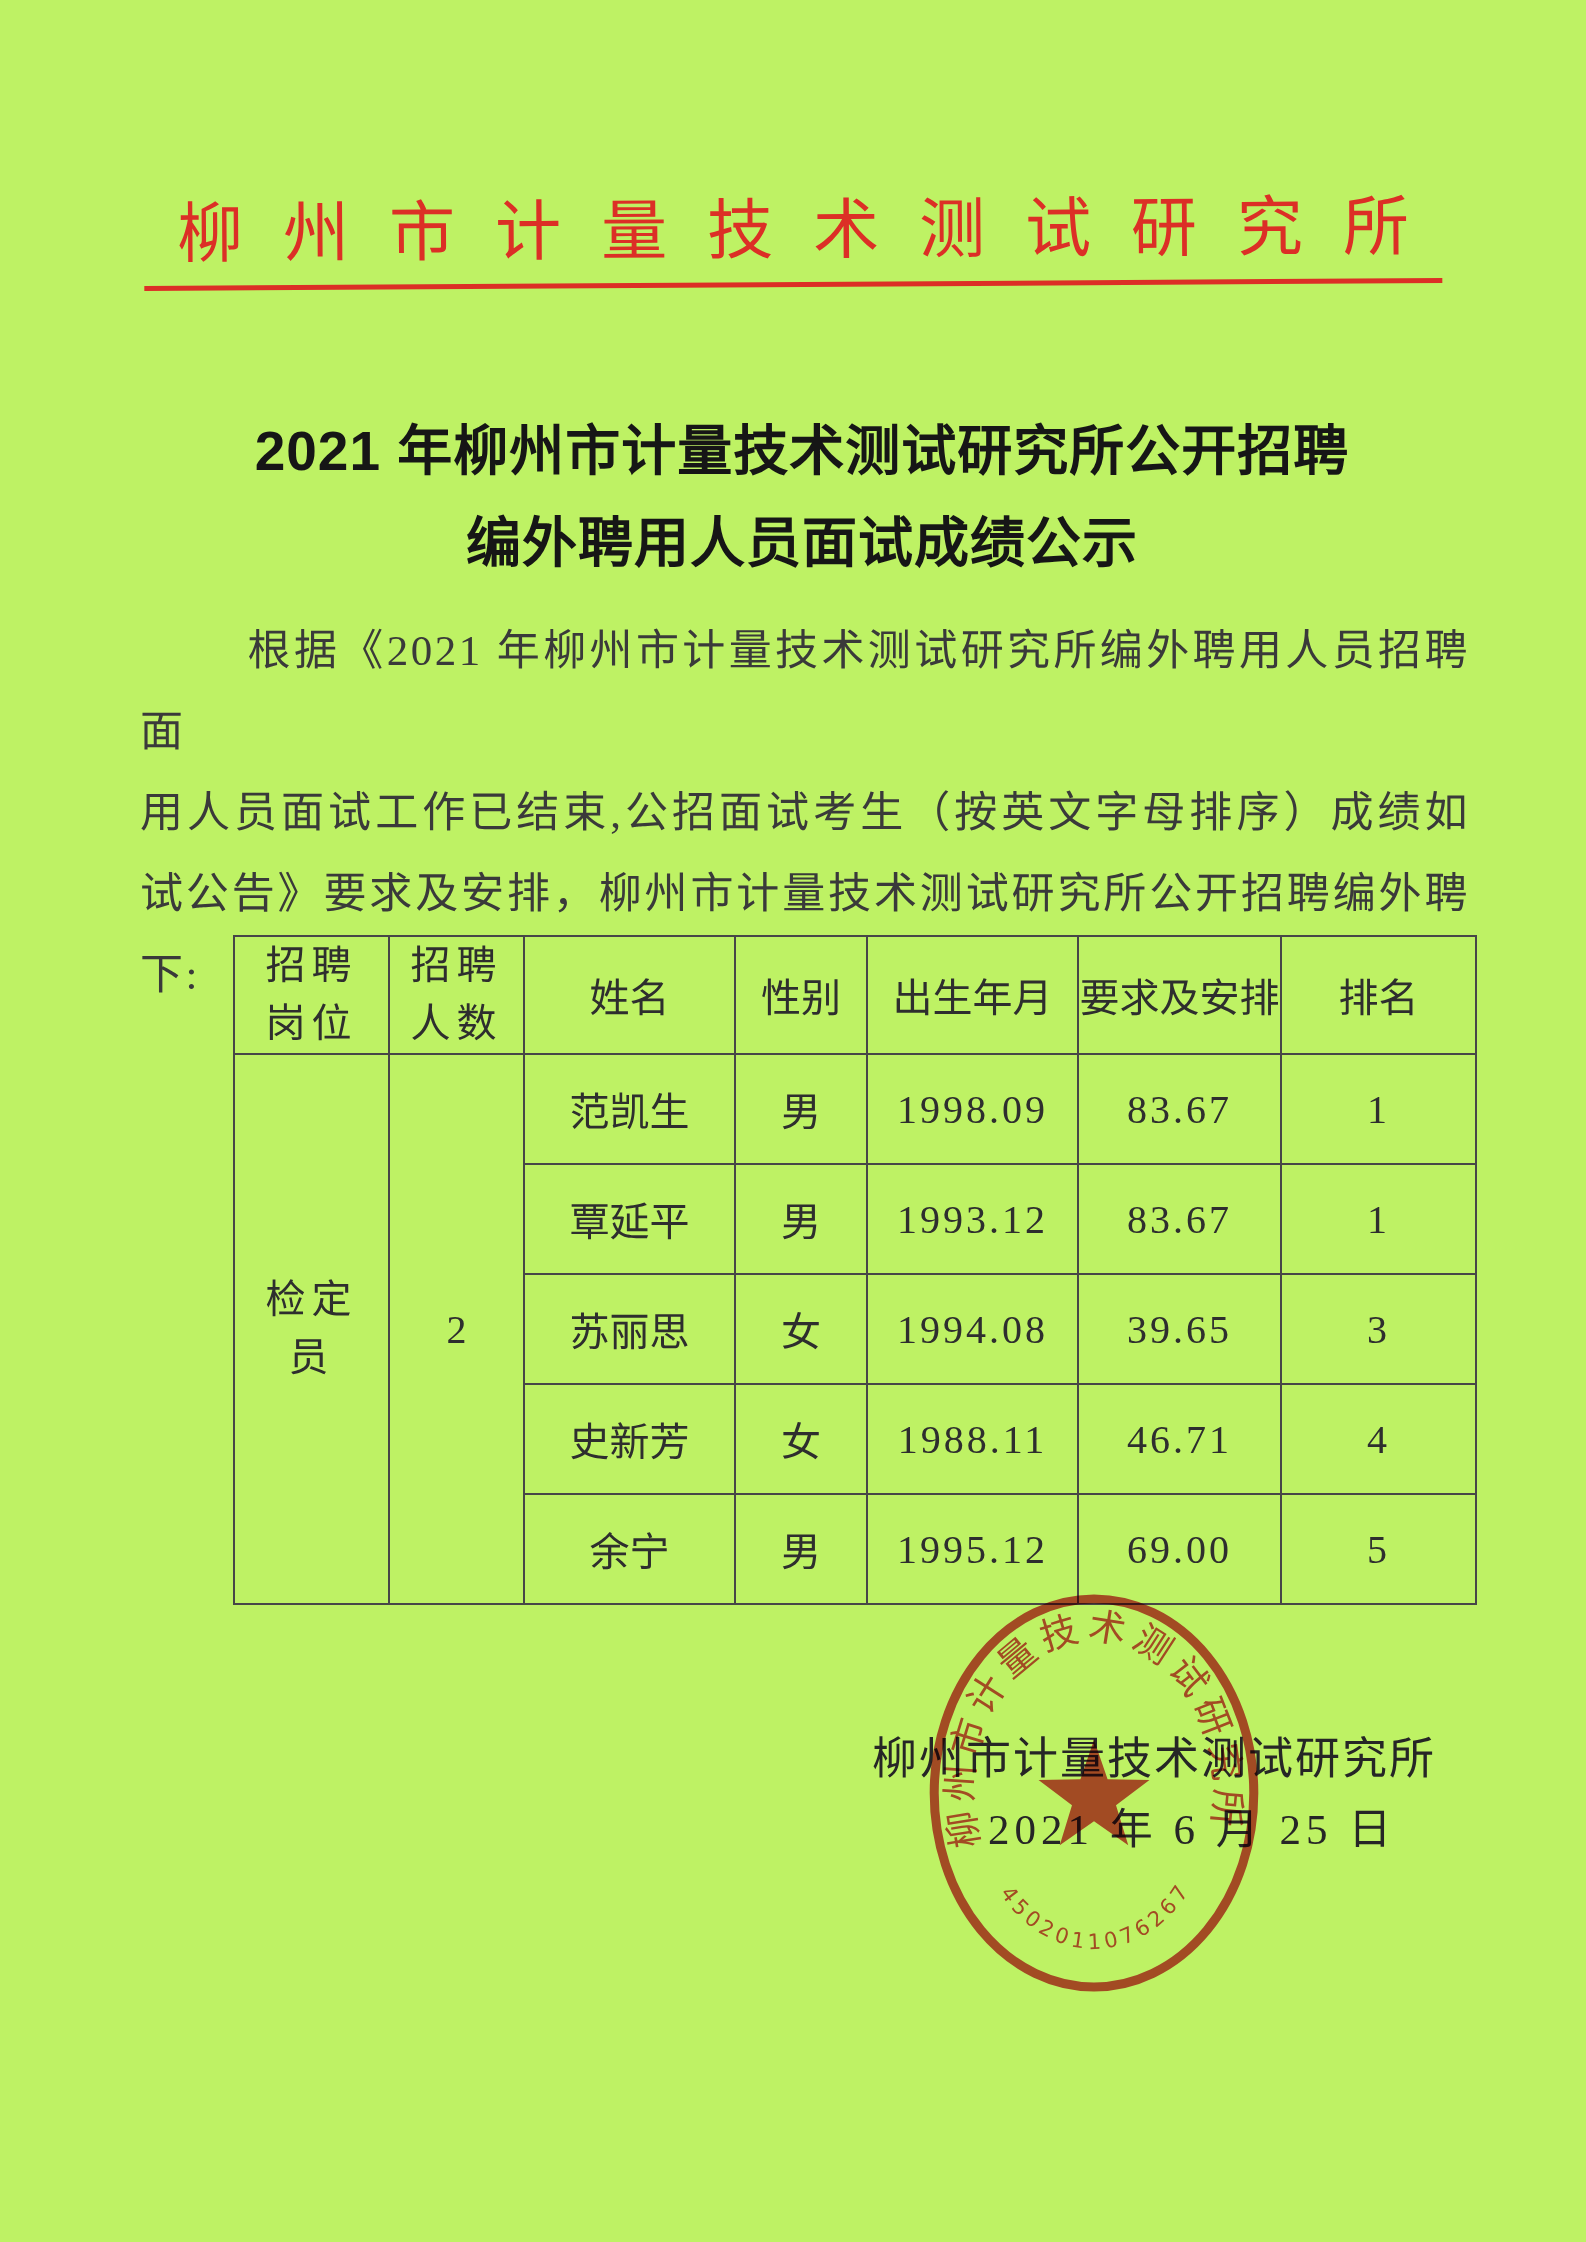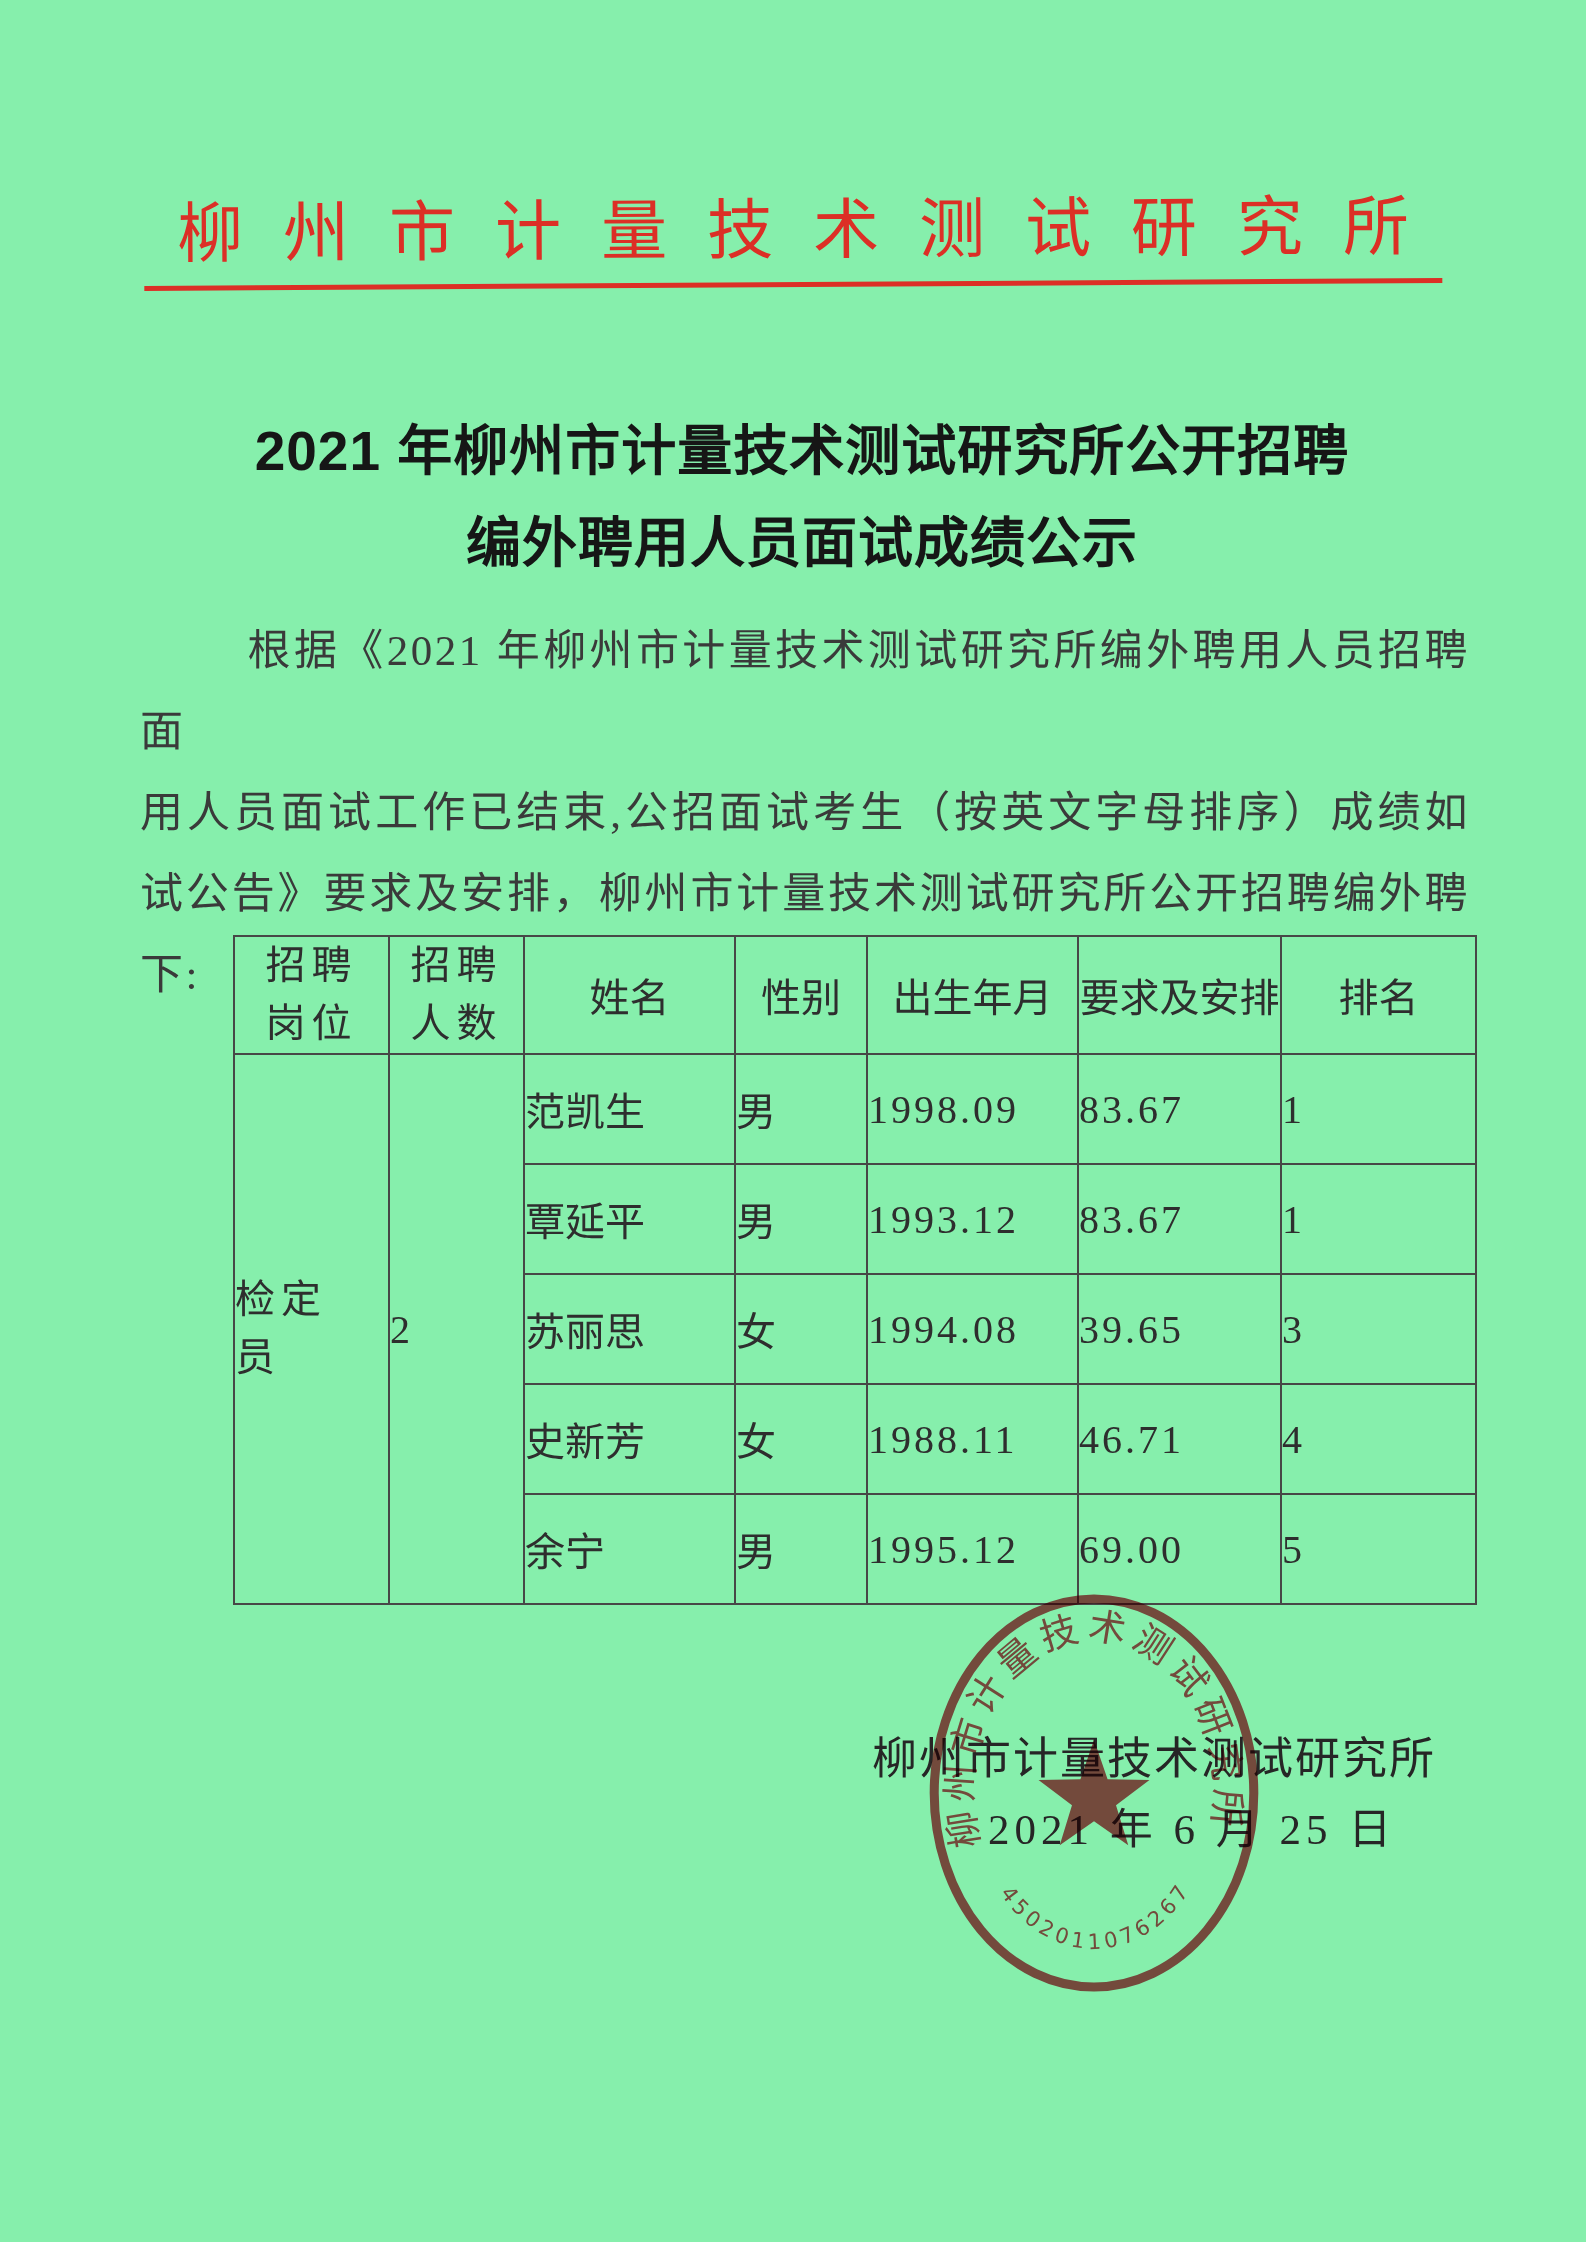--- a/index.html
+++ b/index.html
@@ -6,21 +6,21 @@
     --letterhead-red:#dc2f26;
     --stamp-red:#d8414b;
     --text-black:#2b2b2b;
   }
   *{margin:0;padding:0;box-sizing:border-box;}
   html,body{background:#e8e8e8;}
   .page{
     position:relative;
     width:1586px;height:2242px;
     margin:0 auto;
-    background:#86efac;
+    background:#bef264;
     overflow:hidden;
     font-family:"Liberation Serif","DejaVu Serif",serif;
     color:var(--text-black);
   }
 
   
   .letterhead{
     position:absolute;top:176px;left:0;width:100%;
     text-align:center;
     transform:rotate(-0.35deg);
@@ -60,20 +60,21 @@
   .para-line{display:block;text-align:justify;text-align-last:justify;}
   .para-line.first{text-indent:2.5em;}
   .para-line.last{text-align:left;text-align-last:left;}
 
   
   .score-table{
     position:absolute;top:935px;left:233px;
     width:1242px;
     border-collapse:collapse;
     table-layout:fixed;
+    text-align:center;
     font-size:40px;
     color:#2e2e2e;
   }
   .score-table th,.score-table td{
     border:2px solid #474747;
     font-weight:normal;
     vertical-align:middle;
     padding:0;
   }
   .score-table thead tr{height:112px;}

